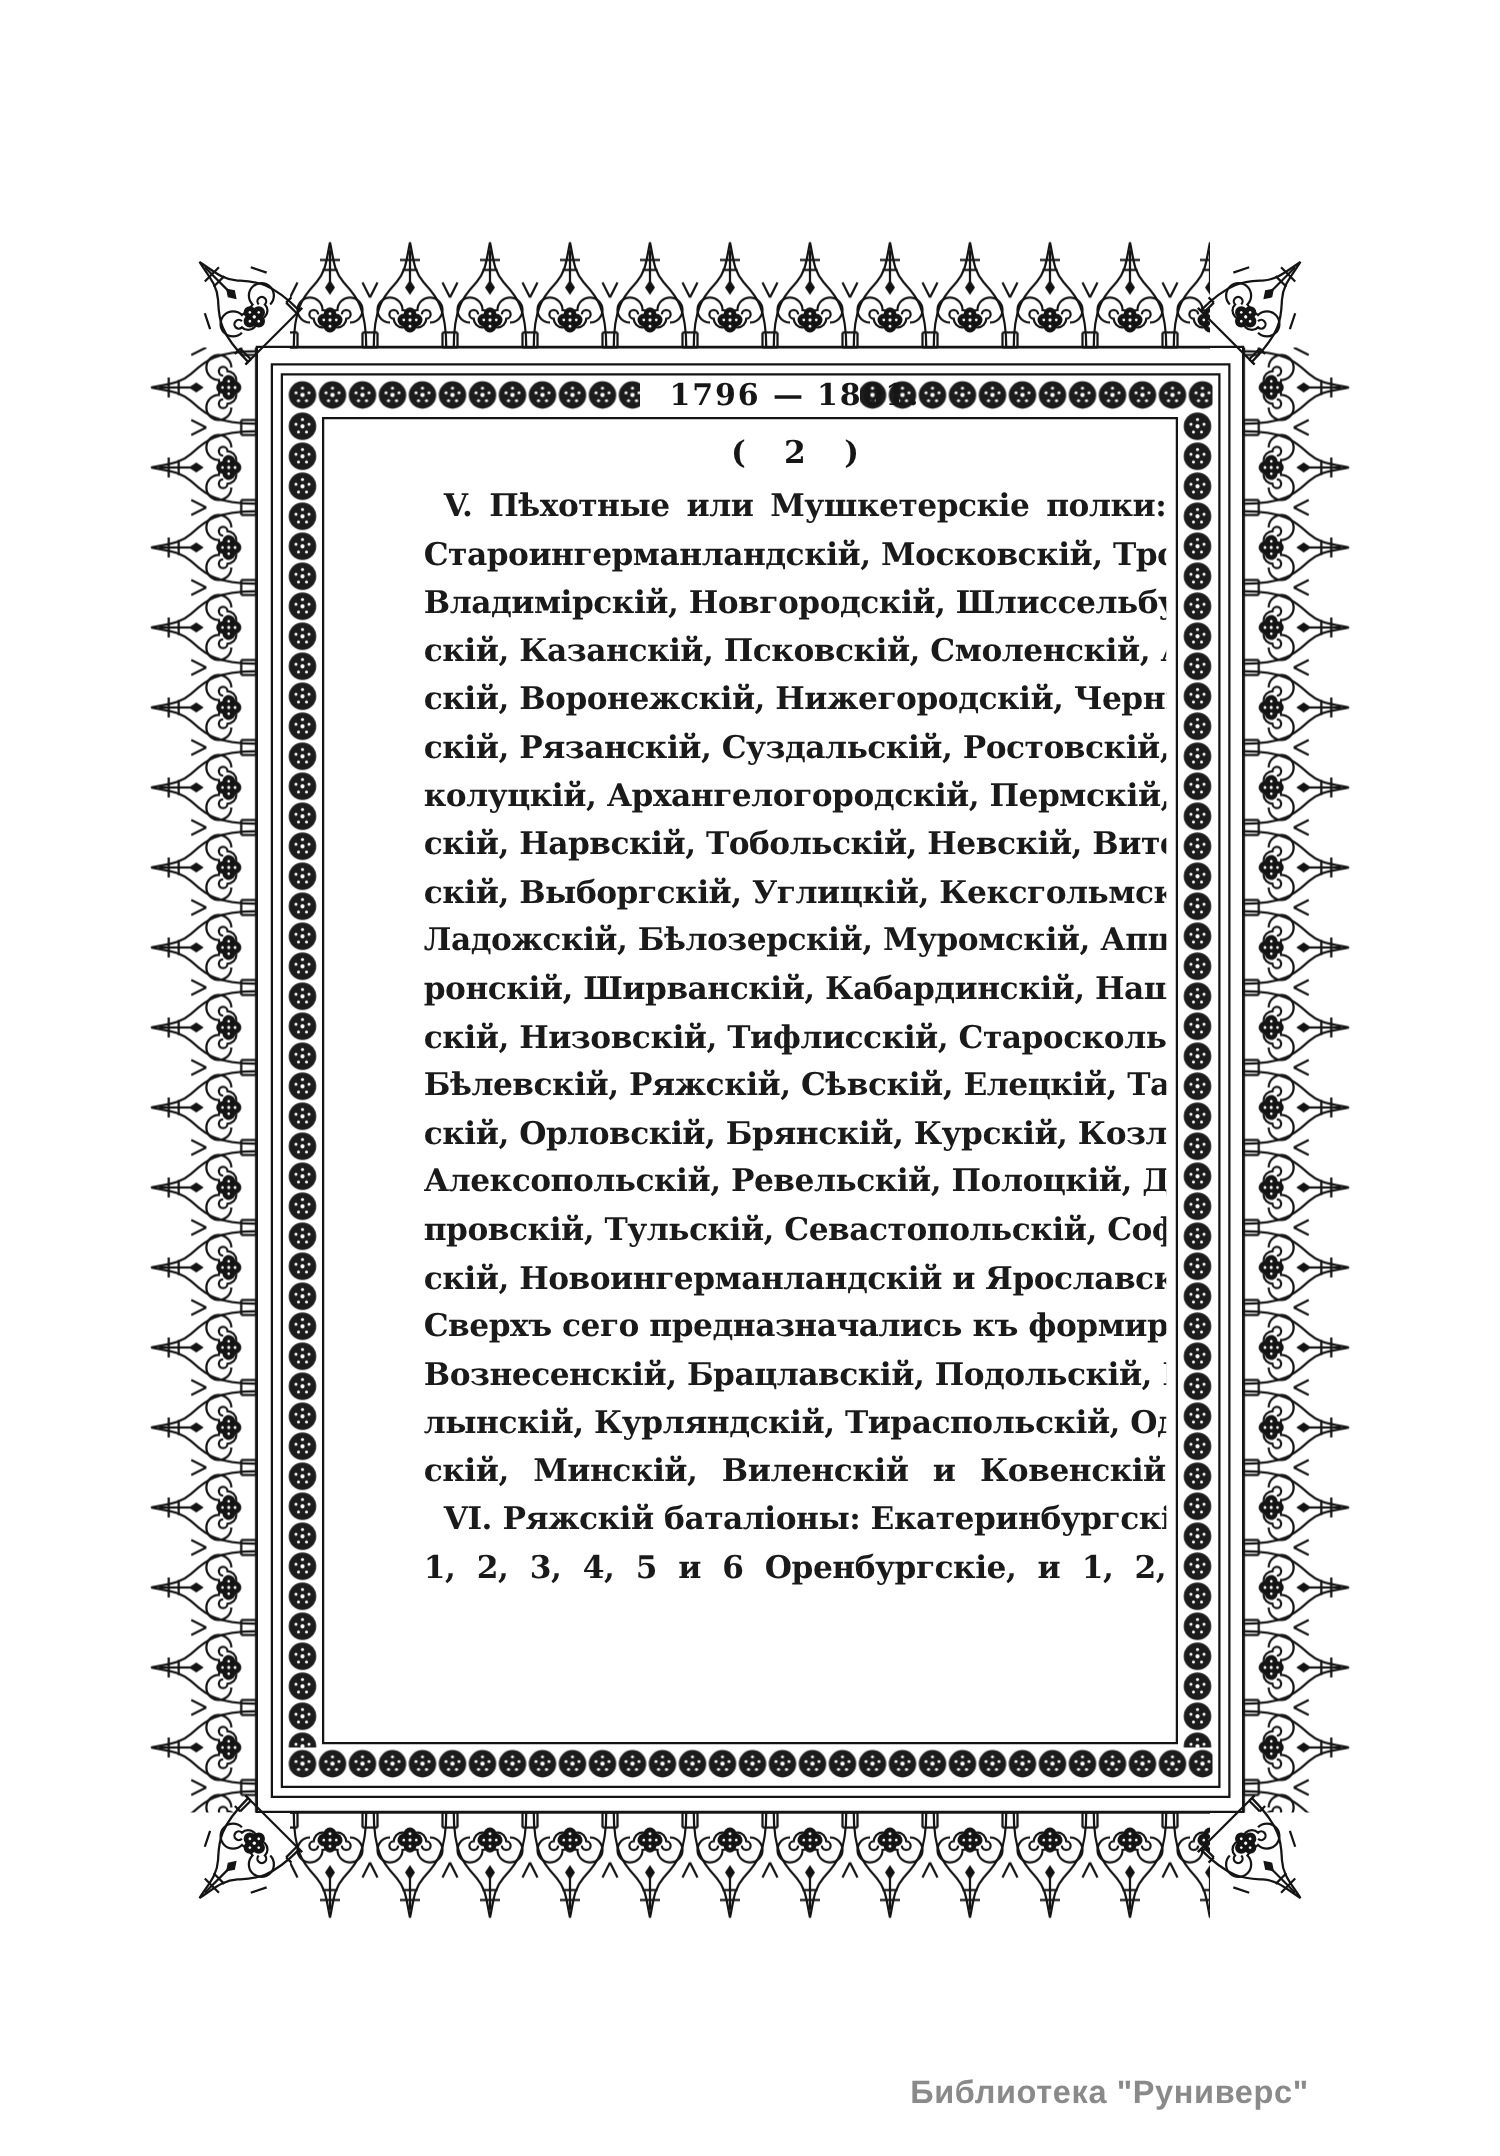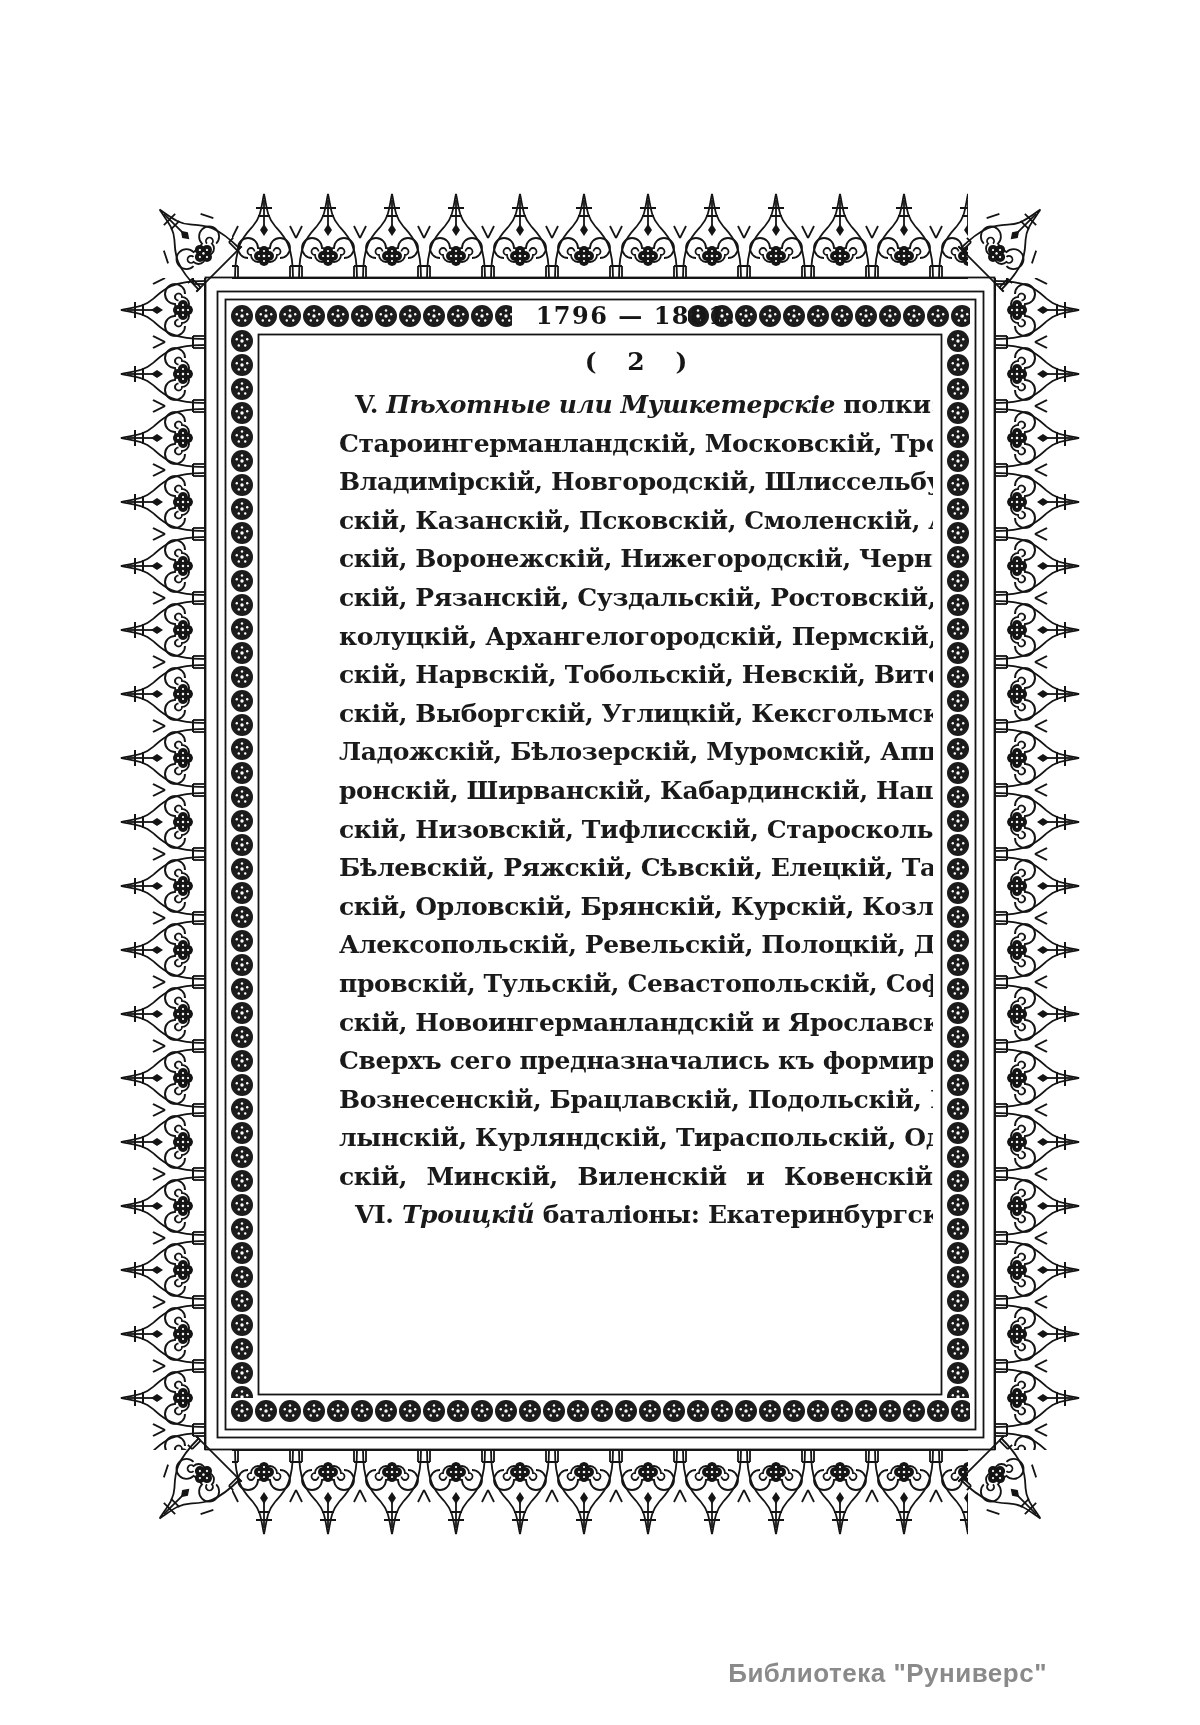--- a/index.html
+++ b/index.html
@@ -22,21 +22,21 @@
     left:303px;top:386px;width:594px;
     font-size:25px;font-weight:700;letter-spacing:-0.4px;color:#1a1a1a;
   }
   .line{
     height:38.6px;line-height:38.6px;overflow:hidden;
     text-align:justify;text-align-last:justify;white-space:nowrap;
   }
   .line.left{text-align:left;text-align-last:left;}
   .line.spread{word-spacing:0.45em;}
   .line.indent{padding-left:16px;}
-  .it{font-style:italic;}
+  .it{}
   .watermark{
     right:153px;top:1657px;height:32px;line-height:32px;
     font-family:"Liberation Sans",sans-serif;font-size:26px;font-weight:700;
     color:#8a8a8a;letter-spacing:0.5px;
   }
 </style>
 </head>
 <body>
 
 <svg id="border-svg" width="1200" height="1725" viewBox="0 0 1200 1725" xmlns="http://www.w3.org/2000/svg">
@@ -151,15 +151,16 @@
     <div class="line"><span>скій, Низовскій, Тифлисскій, Староскольскій,</span></div>
     <div class="line"><span>Бѣлевскій, Ряжскій, Сѣвскій, Елецкій, Тамбов-</span></div>
     <div class="line"><span>скій, Орловскій, Брянскій, Курскій, Козловскій,</span></div>
     <div class="line"><span>Алексопольскій, Ревельскій, Полоцкій, Днѣ-</span></div>
     <div class="line"><span>провскій, Тульскій, Севастопольскій, Софій-</span></div>
     <div class="line"><span>скій, Новоингерманландскій и Ярославскій.</span></div>
     <div class="line"><span>Сверхъ сего предназначались къ формированію:</span></div>
     <div class="line"><span>Вознесенскій, Брацлавскій, Подольскій, Во-</span></div>
     <div class="line"><span>лынскій, Курляндскій, Тираспольскій, Одес-</span></div>
     <div class="line left spread"><span>скій, Минскій, Виленскій и Ковенскій.</span></div>
-    <div class="line indent"><span>VI. </span><span class="it">Троицкій</span><span> баталіоны: Екатеринбургскій,</span></div>
+    <div class="line indent"><span>VI. </span><span class="it">Ряжскій</span><span> баталіоны: Екатеринбургскій,</span></div>
+    <div class="line"><span>1, 2, 3, 4, 5 и 6 Оренбургскіе, и 1, 2,</span></div>
   </div>
 <div class="txt-layer watermark">Библиотека "Руниверс"</div>
 
 </body></html>

